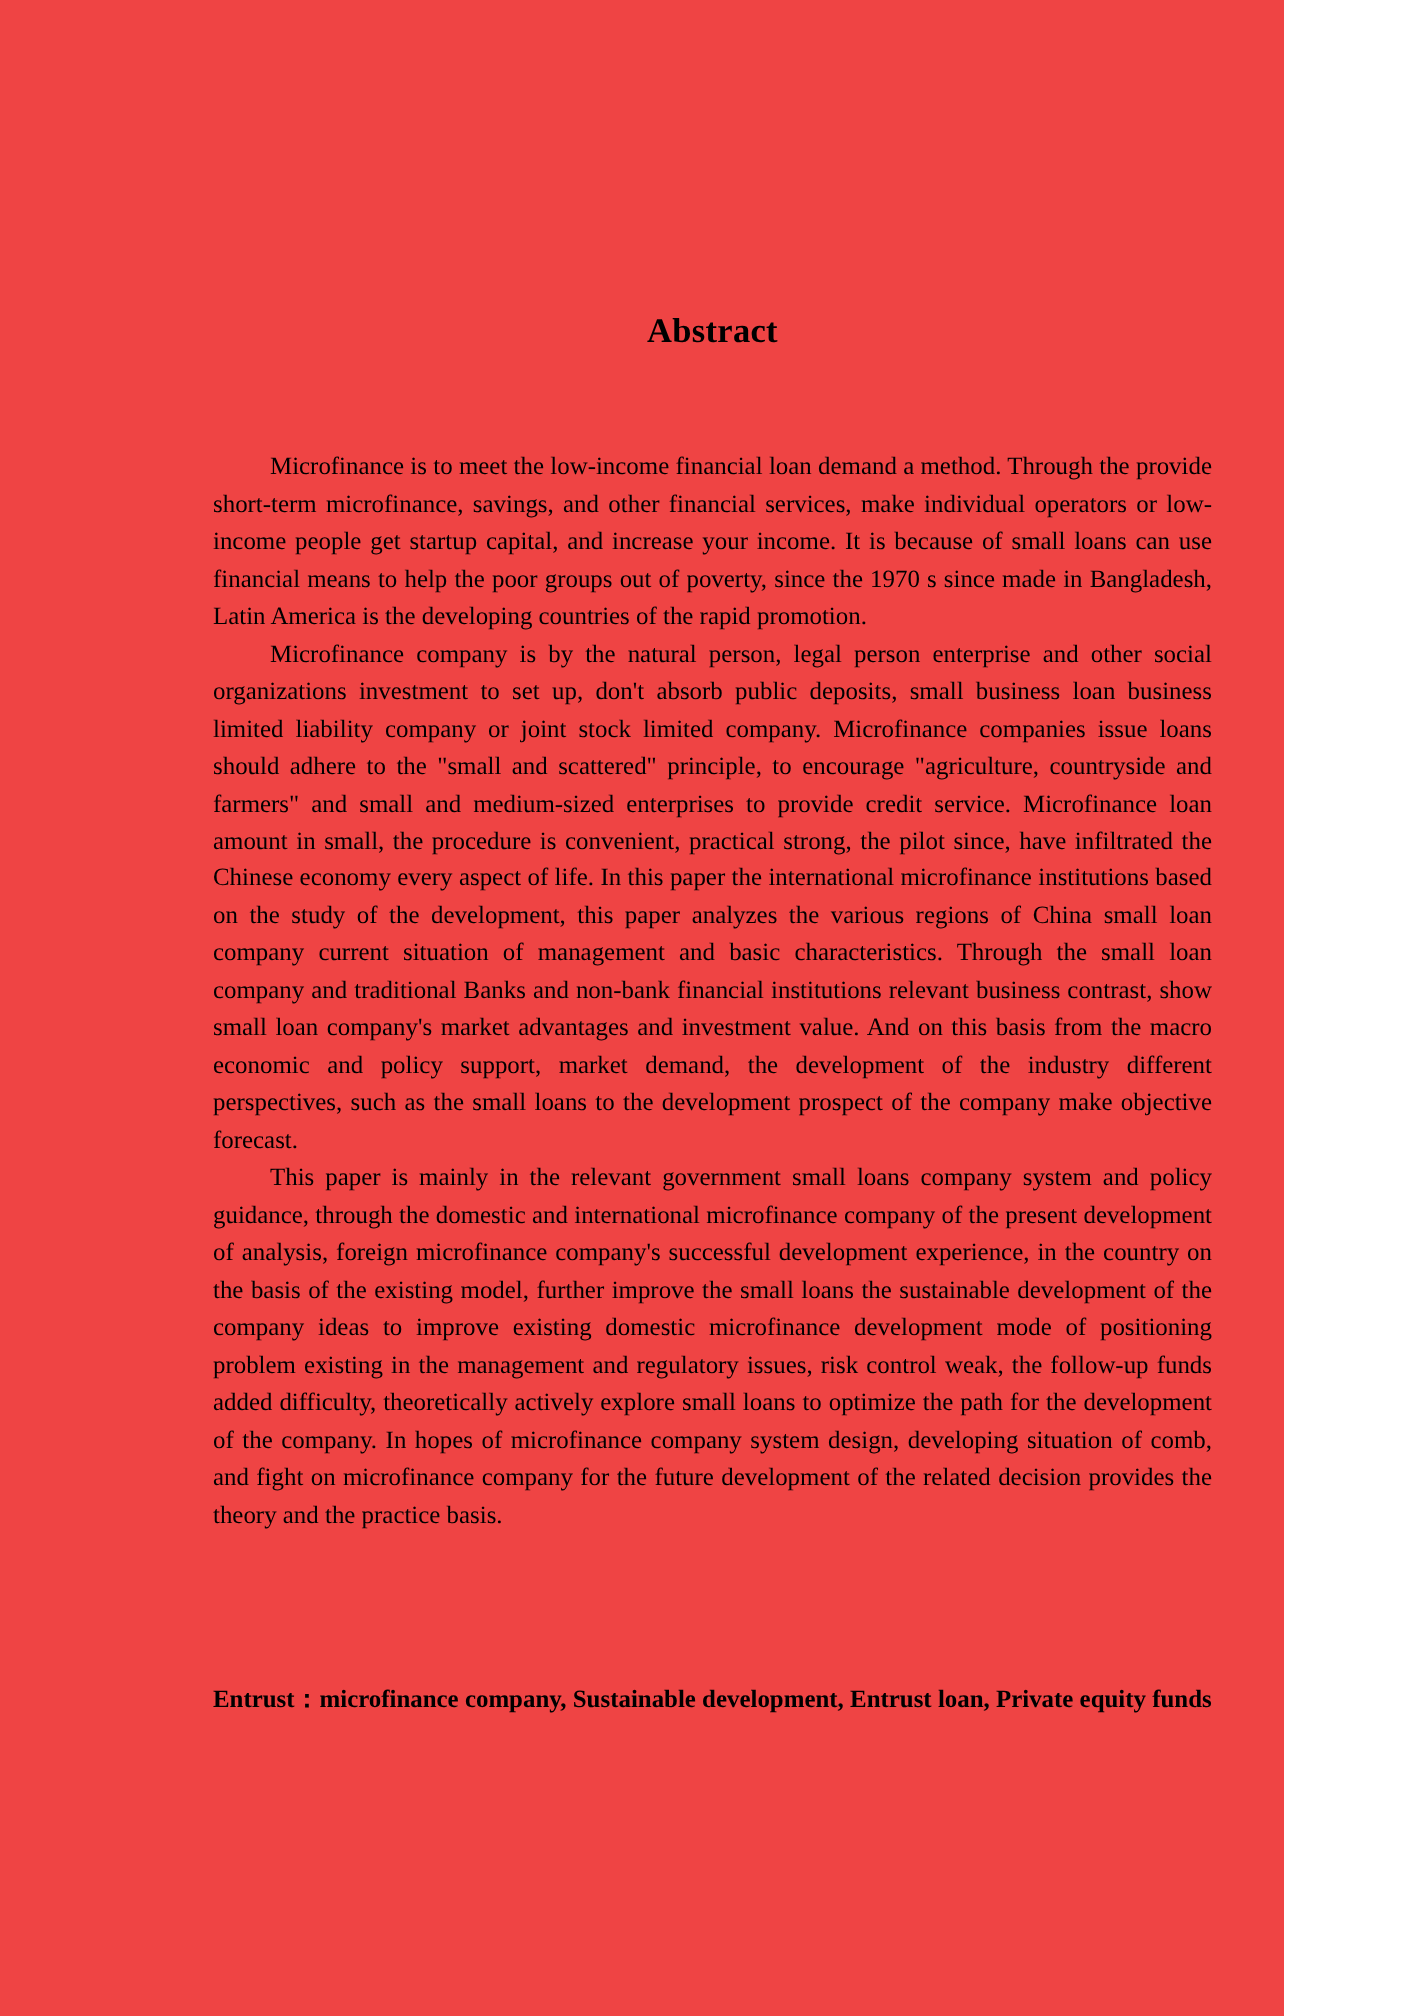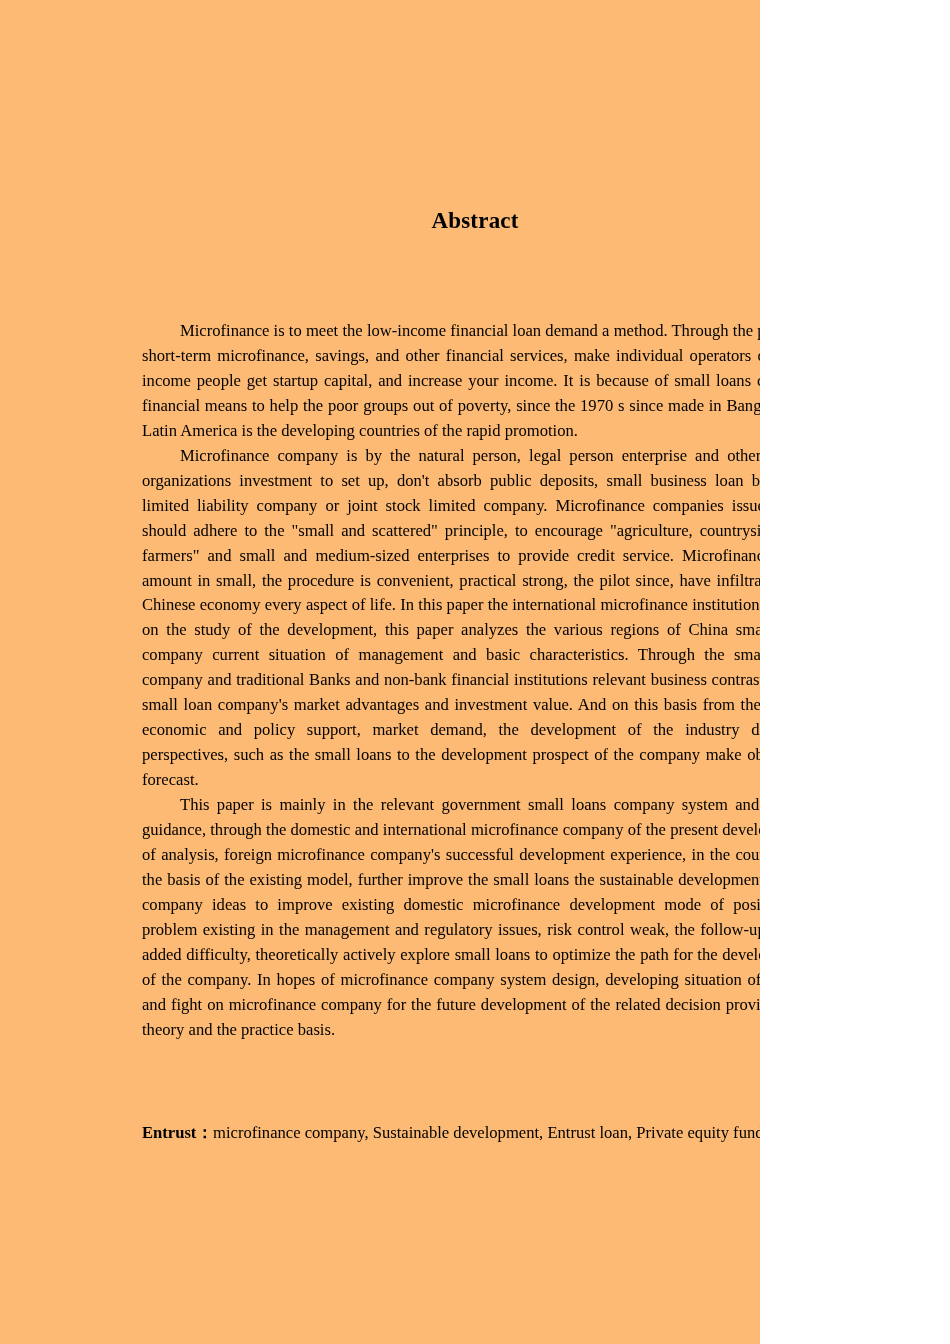--- a/index.html
+++ b/index.html
@@ -11,23 +11,23 @@
   body {
     width: 950px;
     height: 1344px;
     font-family: "Liberation Serif", "DejaVu Serif", serif;
     color: #000000;
     -webkit-font-smoothing: antialiased;
   }
 
   .page {
     position: relative;
-    width: 760px;
+    width: 856px;
     height: 1344px;
-    background: #fdba74;
+    background: #ef4444;
     overflow: hidden;
   }
 
   .content {
     position: absolute;
     left: 142px;
     top: 0;
     width: 666px;
   }
 
@@ -42,21 +42,20 @@
     top: 208px;
     left: 0;
     width: 666px;
   }
 
   .body-block {
     position: absolute;
     top: 299px;
     left: 0;
     width: 666px;
-    margin-top: 20px;
   }
 
   p.para {
     margin: 0;
     padding: 0;
     font-size: 16.6px;
     line-height: 24.95px;
     text-align: justify;
     text-justify: inter-word;
     text-indent: 38px;
@@ -78,21 +77,21 @@
   .kw-label {
     font-weight: bold;
   }
 
   .kw-colon {
     font-weight: bold;
     letter-spacing: 0;
   }
 
   .kw-list {
-    font-weight: normal;
+    font-weight: bold;
   }
 </style>
 </head>
 <body>
 
 <div class="page">
 
   <div class="content">
 
     <h1 class="doc-title">Abstract</h1>

